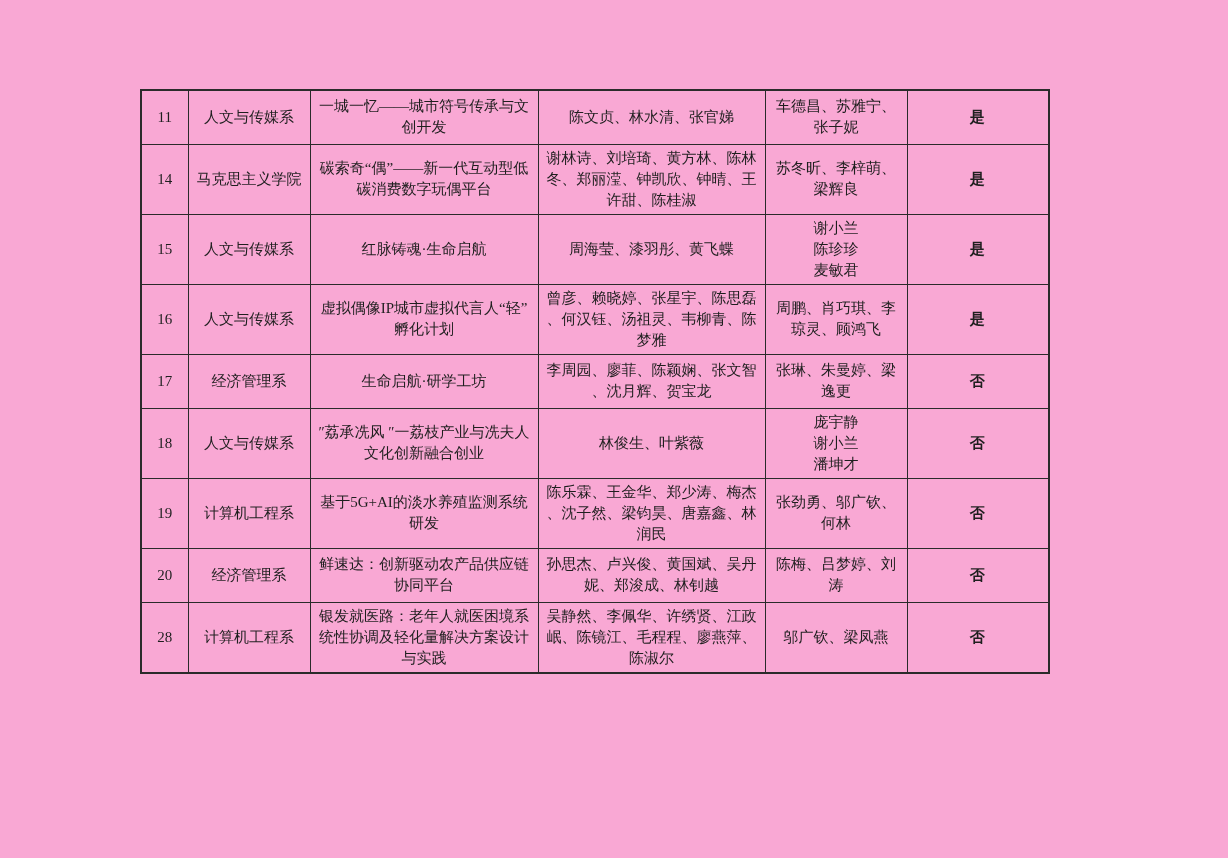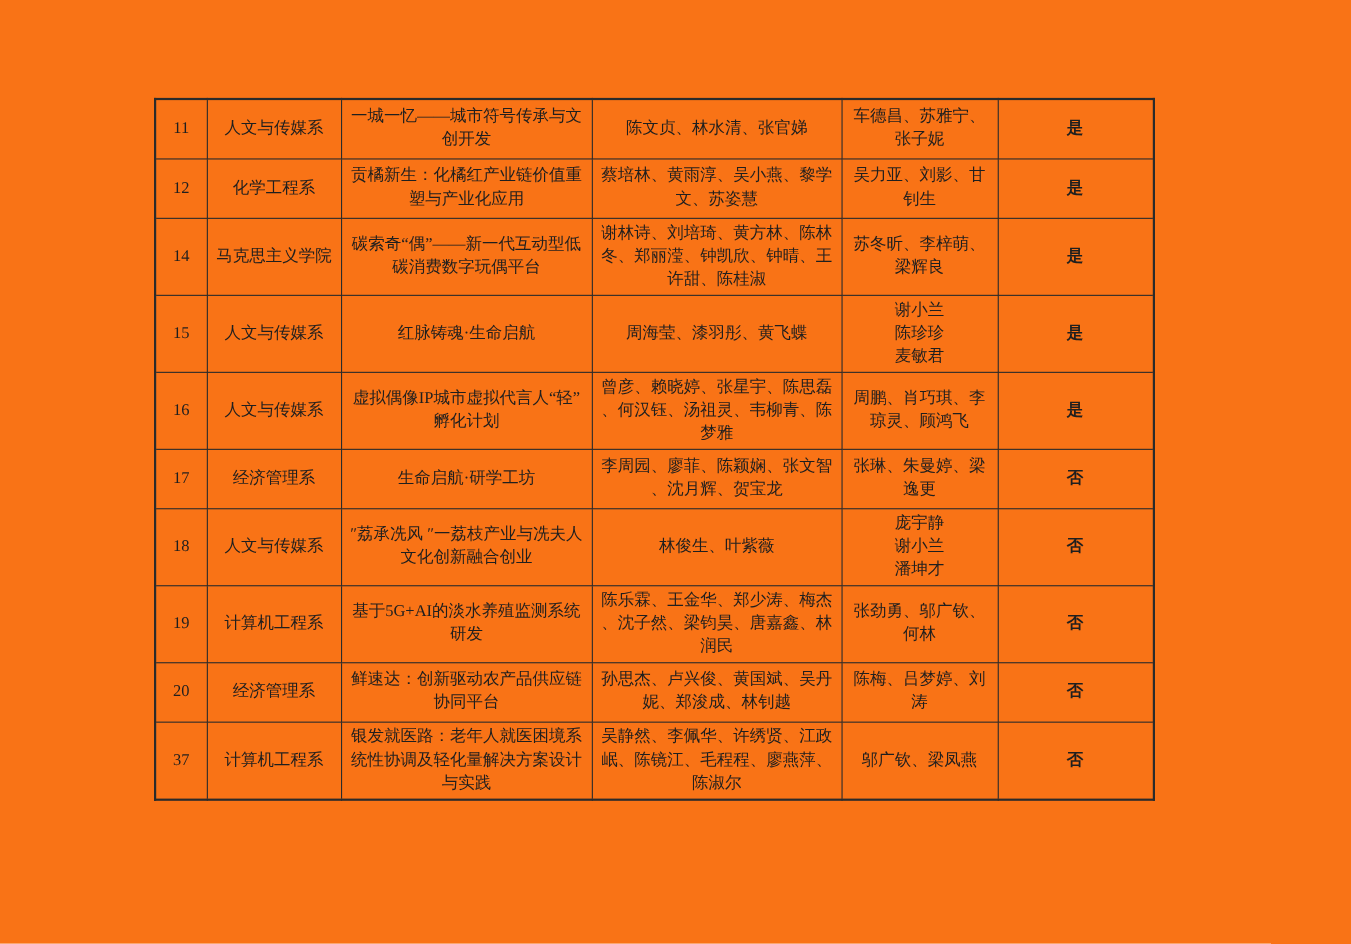--- a/index.html
+++ b/index.html
@@ -11,21 +11,21 @@
     width: 1228px;
     height: 858px;
     position: relative;
     overflow: hidden;
     font-family: "Liberation Serif", "DejaVu Serif", serif;
     color: #1f1f1f;
   }
   .page {
     position: absolute;
     inset: 0;
-    background: #f97316;
+    background: #f9a8d4;
   }
   table.projects {
     position: absolute;
     left: 140px;
     top: 89px;
     width: 908px;
     border-collapse: collapse;
     table-layout: fixed;
     border: 2px solid #2b2b2b;
   }
@@ -67,28 +67,20 @@
       <col class="col-advisors">
       <col class="col-pass">
     </colgroup>
     <tbody id="rows">
         <tr class="project-row">
     <td class="c-no">11</td>
     <td class="c-dept">人文与传媒系</td>
     <td class="c-title">一城一忆——城市符号传承与文创开发</td>
     <td class="c-members">陈文贞、林水清、张官娣</td>
     <td class="c-advisors">车德昌、苏雅宁、张子妮</td>
-    <td class="c-pass">是</td>
-  </tr>
-        <tr class="project-row">
-    <td class="c-no">12</td>
-    <td class="c-dept">化学工程系</td>
-    <td class="c-title">贡橘新生：化橘红产业链价值重塑与产业化应用</td>
-    <td class="c-members">蔡培林、黄雨淳、吴小燕、黎学文、苏姿慧</td>
-    <td class="c-advisors">吴力亚、刘影、甘钊生</td>
     <td class="c-pass">是</td>
   </tr>
         <tr class="project-row">
     <td class="c-no">14</td>
     <td class="c-dept">马克思主义学院</td>
     <td class="c-title">碳索奇“偶”——新一代互动型低碳消费数字玩偶平台</td>
     <td class="c-members">谢林诗、刘培琦、黄方林、陈林冬、郑丽滢、钟凯欣、钟晴、王许甜、陈桂淑</td>
     <td class="c-advisors">苏冬昕、李梓萌、梁辉良</td>
     <td class="c-pass">是</td>
   </tr>
@@ -138,21 +130,21 @@
   </tr>
         <tr class="project-row">
     <td class="c-no">20</td>
     <td class="c-dept">经济管理系</td>
     <td class="c-title">鲜速达：创新驱动农产品供应链协同平台</td>
     <td class="c-members">孙思杰、卢兴俊、黄国斌、吴丹妮、郑浚成、林钊越</td>
     <td class="c-advisors">陈梅、吕梦婷、刘涛</td>
     <td class="c-pass">否</td>
   </tr>
         <tr class="project-row">
-    <td class="c-no">37</td>
+    <td class="c-no">28</td>
     <td class="c-dept">计算机工程系</td>
     <td class="c-title">银发就医路：老年人就医困境系统性协调及轻化量解决方案设计与实践</td>
     <td class="c-members">吴静然、李佩华、许绣贤、江政岷、陈镜江、毛程程、廖燕萍、陈淑尔</td>
     <td class="c-advisors">邬广钦、梁凤燕</td>
     <td class="c-pass">否</td>
   </tr>
       </tbody>
   </table>
 </div>
 

